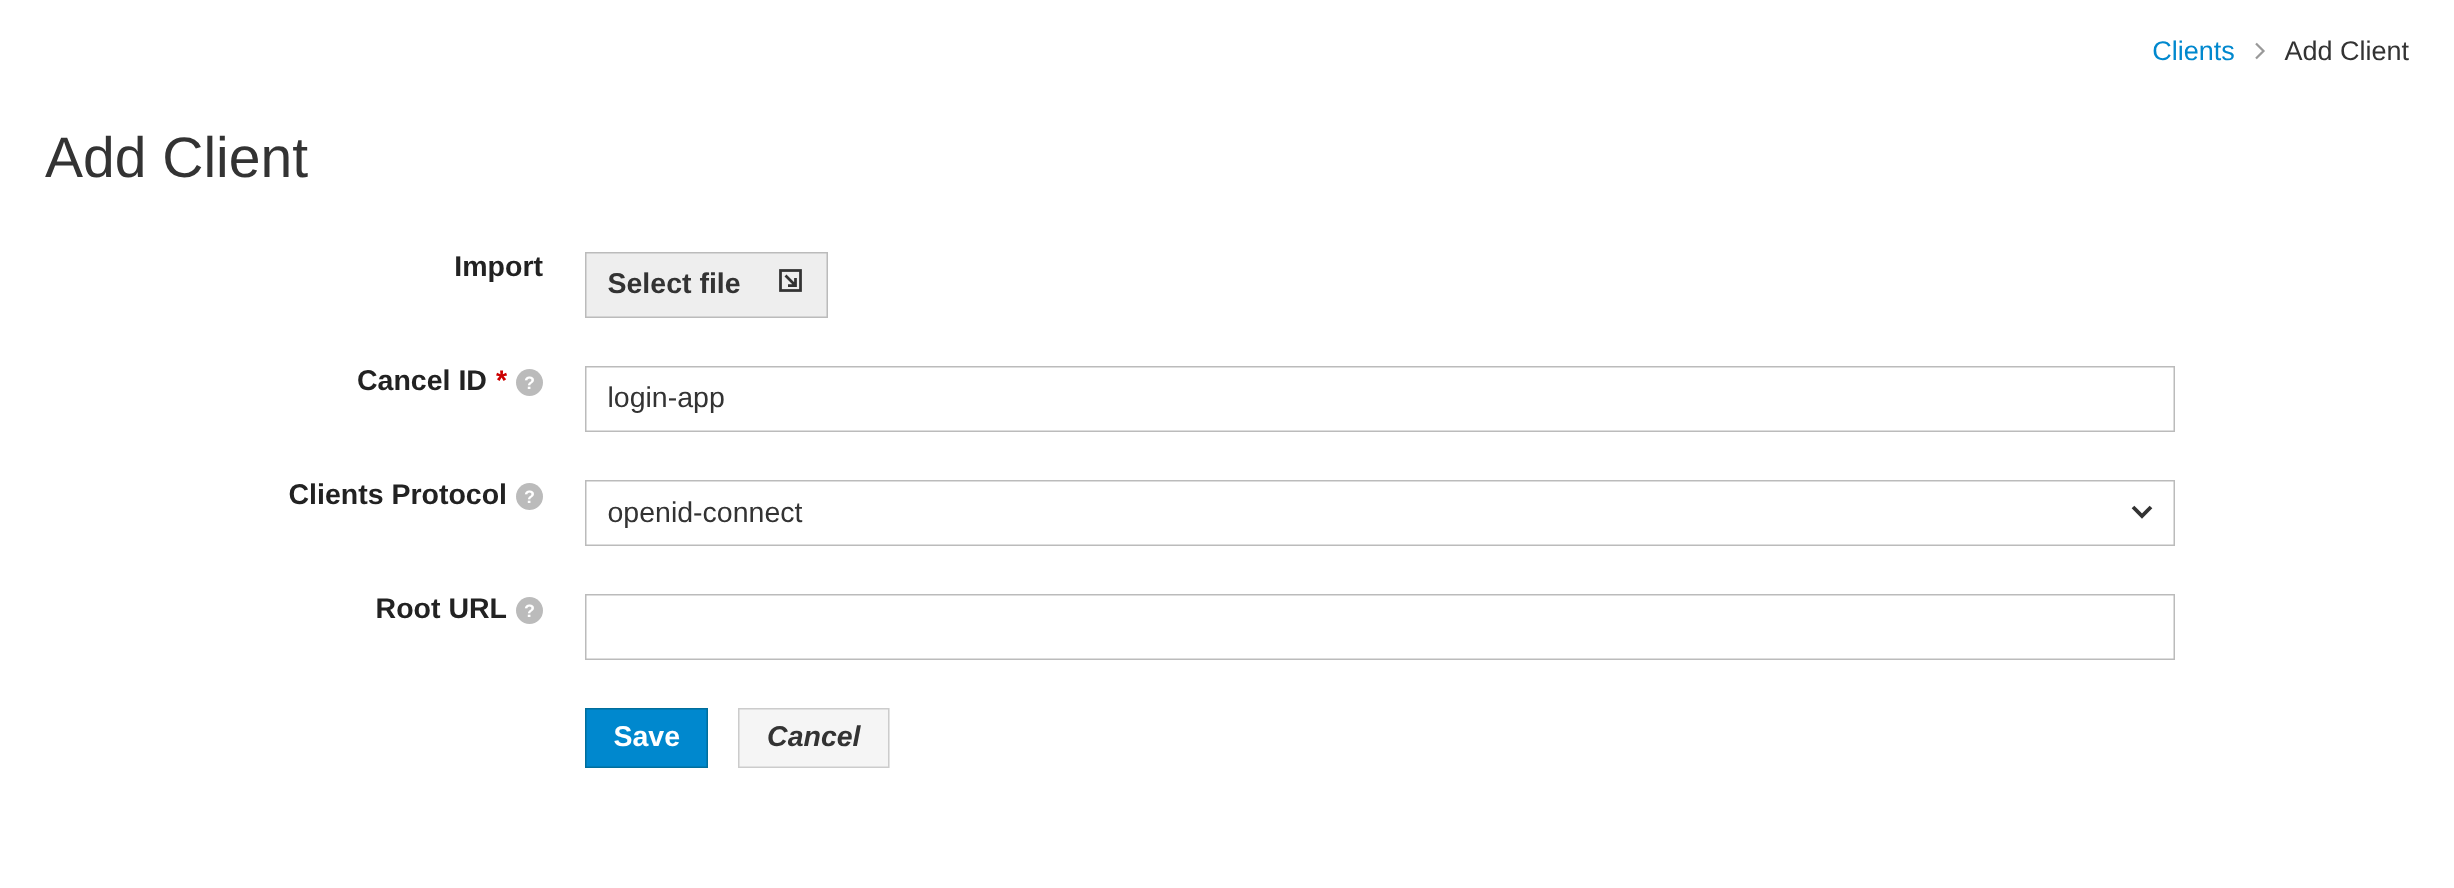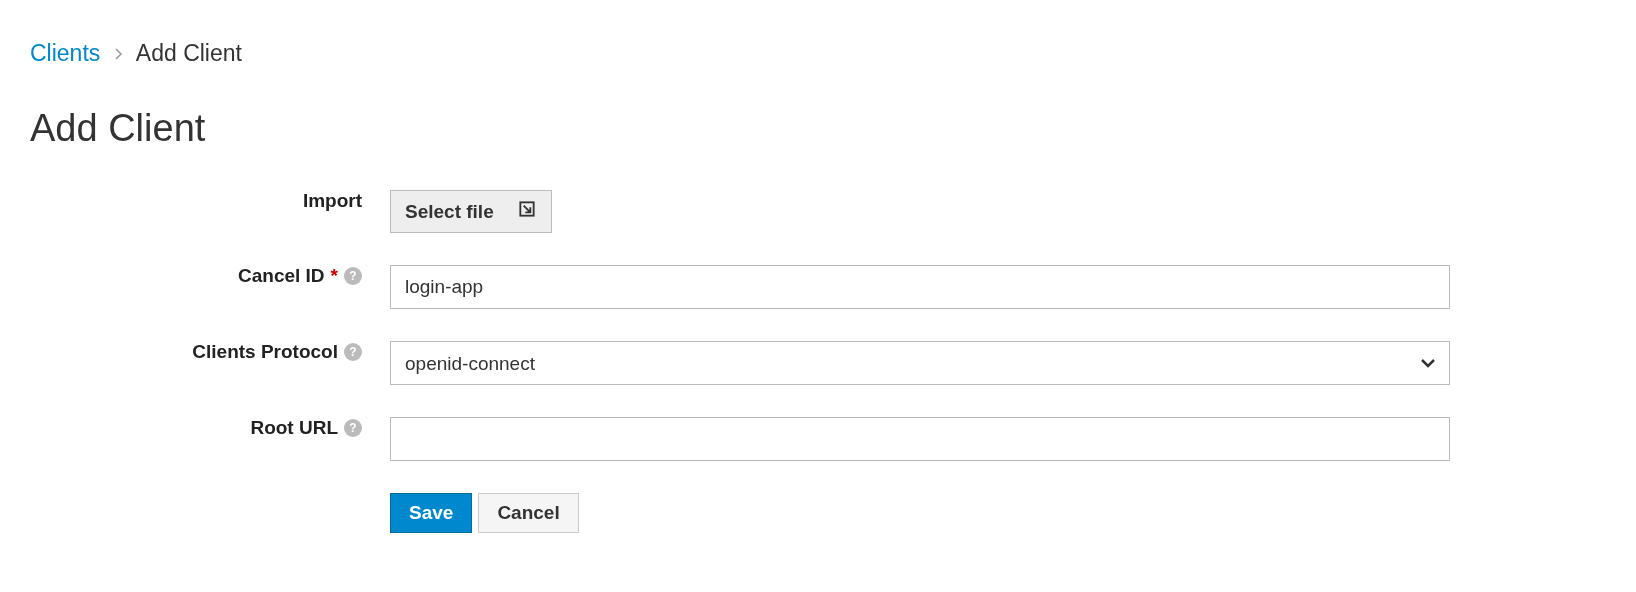--- a/index.html
+++ b/index.html
@@ -8,23 +8,24 @@
     padding: 0;
   }
   body {
     font-family: -apple-system, BlinkMacSystemFont, "Segoe UI", "Helvetica Neue", Arial, sans-serif;
     color: #333;
     background: #fff;
     padding: 20px 30px;
     width: 1636px;
   }
   .breadcrumb {
-    font-size: 23px;
+    font-size: 18px;
     margin-bottom: 40px;
-    margin-top: 20px;
+    margin-top: 4px;
+    text-align: right;
   }
   .breadcrumb a {
     color: #0088ce;
     text-decoration: none;
   }
   .breadcrumb .sep {
     color: #999;
     margin: 0 8px;
     font-size: 14px;
     vertical-align: middle;
@@ -120,41 +121,42 @@
   .select-caret {
     position: absolute;
     right: 14px;
     top: 50%;
     transform: translateY(-50%);
     pointer-events: none;
   }
   .actions {
     margin-left: 360px;
     display: flex;
-    gap: 6px;
+    gap: 20px;
     margin-top: 8px;
     align-items: center;
   }
   .btn-primary {
     background: #0088ce;
     border: 1px solid #006e9c;
     color: #fff;
     font-size: 19px;
     font-weight: 600;
     padding: 8px 18px;
     cursor: pointer;
   }
   .btn-default {
     background: #f5f5f5;
     border: 1px solid #ccc;
     color: #333;
     font-size: 19px;
     font-weight: 600;
     padding: 8px 18px;
     cursor: pointer;
+    font-style: italic;
   }
 </style>
 </head>
 <body>
 
 <nav class="breadcrumb">
   <a href="#">Clients</a>
   <span class="sep">
     <svg width="8" height="12" viewBox="0 0 8 12">
         <path d="M1 1 L6 6 L1 11" stroke="#999" stroke-width="1.5" fill="none"></path>

